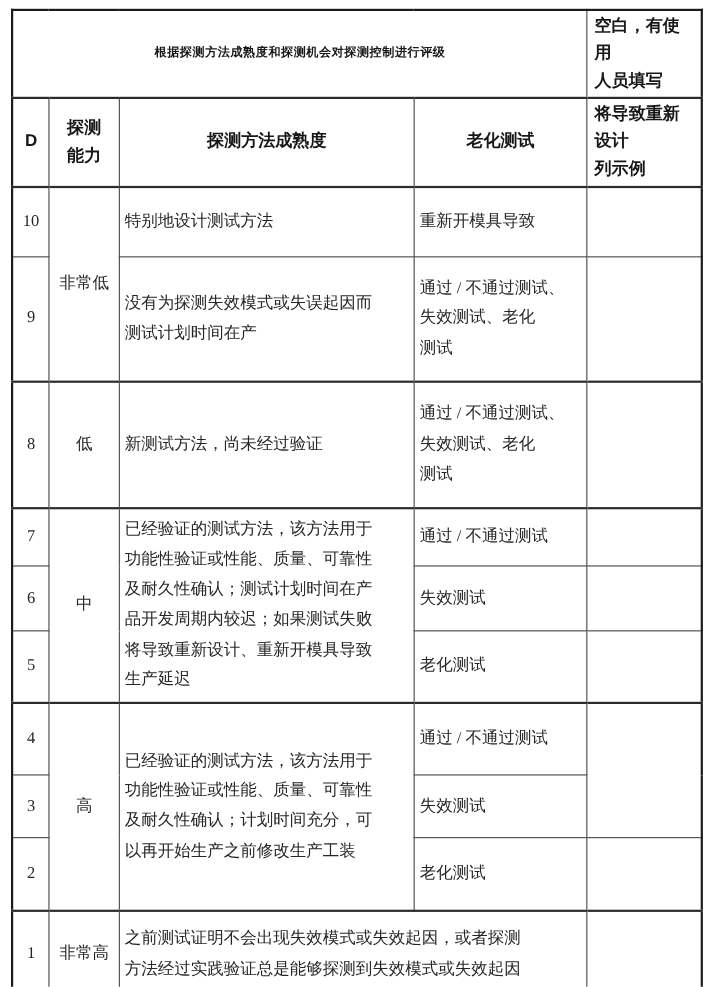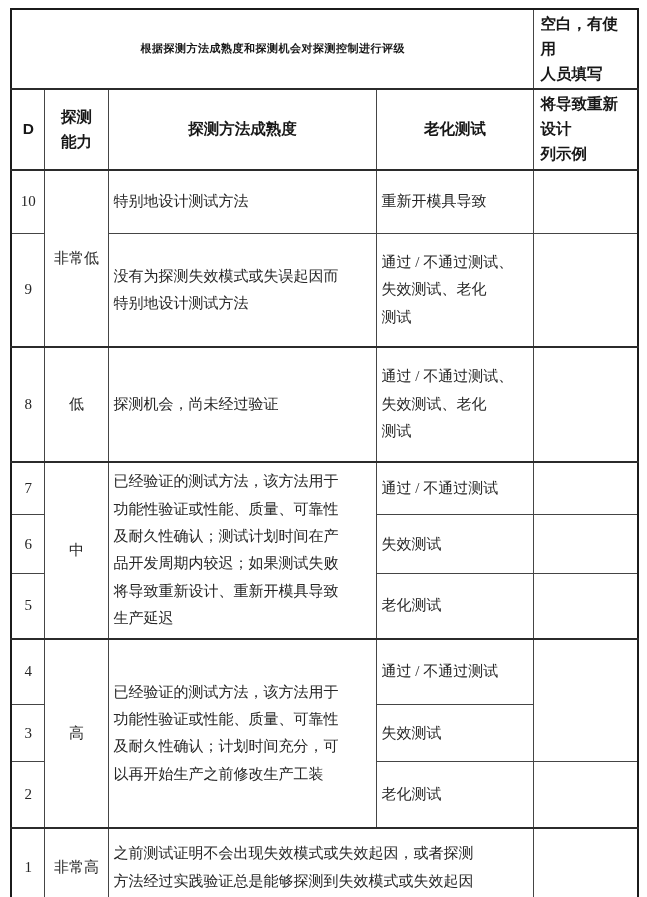--- a/index.html
+++ b/index.html
@@ -94,31 +94,31 @@
       <tr class="r10">
         <td class="center">10</td>
         <td rowspan="2" class="center">非常低</td>
         <td class="pre">特别地设计测试方法</td>
         <td class="pre">重新开模具导致</td>
         <td></td>
       </tr>
       <tr class="r9">
         <td class="center">9</td>
         <td class="pre">没有为探测失效模式或失误起因而
-特别地设计测试方法</td>
+测试计划时间在产</td>
         <td class="pre">通过 / 不通过测试、
 失效测试、老化
 测试</td>
         <td></td>
       </tr>
 
       <tr class="r8">
         <td class="center">8</td>
         <td class="center">低</td>
-        <td class="pre">探测机会，尚未经过验证</td>
+        <td class="pre">新测试方法，尚未经过验证</td>
         <td class="pre">通过 / 不通过测试、
 失效测试、老化
 测试</td>
         <td></td>
       </tr>
 
       <tr class="r7">
         <td class="center">7</td>
         <td rowspan="3" class="center">中</td>
         <td rowspan="3" class="pre">已经验证的测试方法，该方法用于

